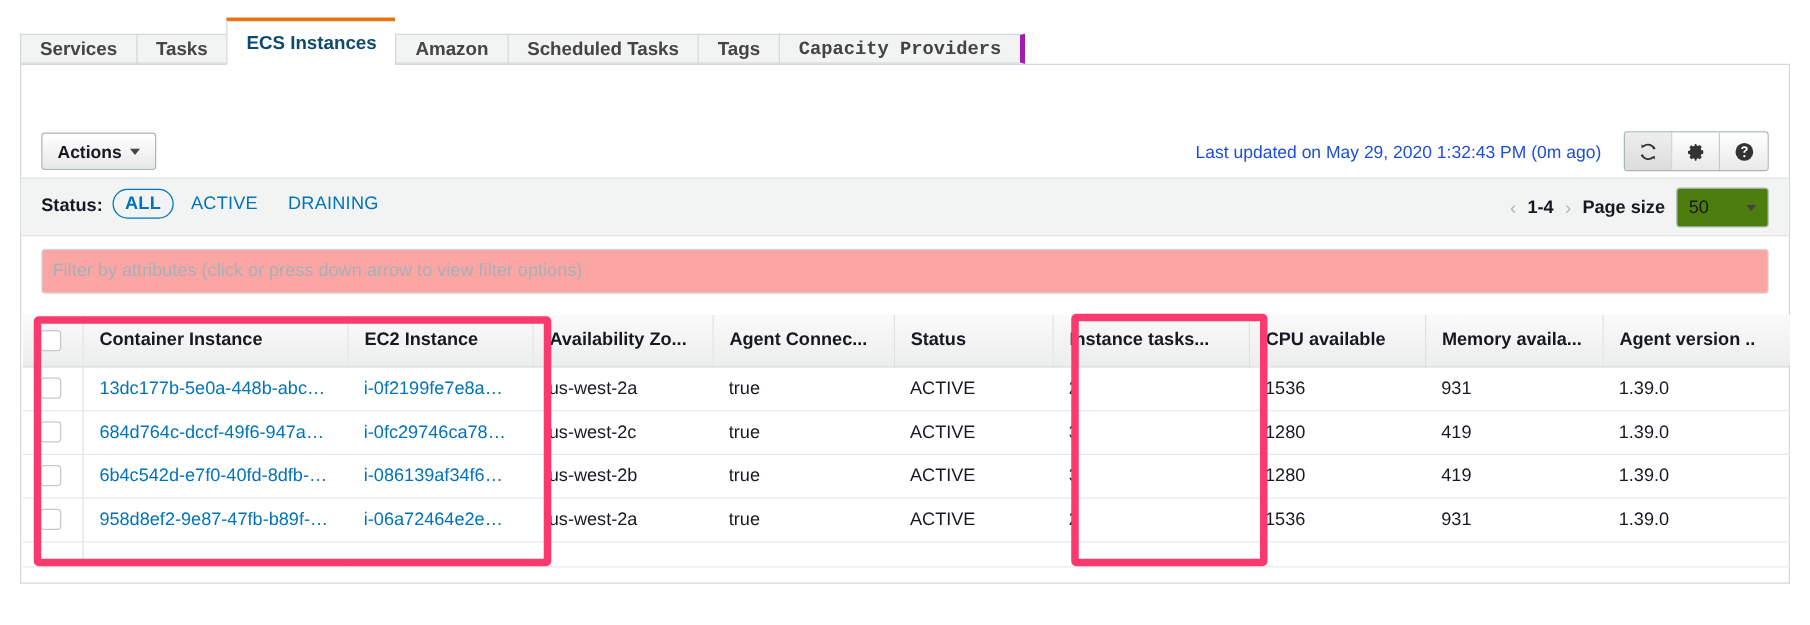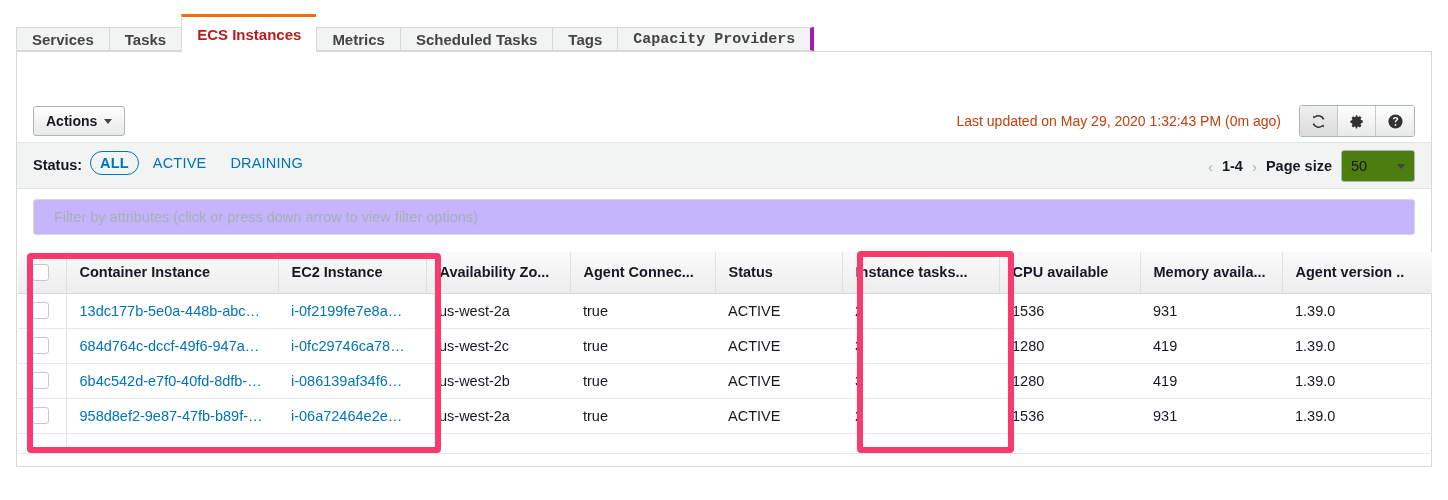--- a/index.html
+++ b/index.html
@@ -26,21 +26,21 @@
     background: #f2f3f3;
     border: 1px solid #d5d9d9;
     border-right: none;
     cursor: pointer;
     white-space: nowrap;
   }
   .tab:first-child { border-left: 1px solid #d5d9d9; }
   .tab:last-child { border-right: 4px solid #a21caf; font-family: Liberation Mono, monospace; }
   .tab.active {
     background: #ffffff;
-    color: #b91c1c;
+    color: #0c4a6e;
     border-top: 3px solid #ec7211;
     border-bottom: 1px solid #ffffff;
     margin-bottom: -1px;
     height: 38px;
   }
 
   
   .panel {
     position: absolute; left: 16px; top: 52px; width: 1416px; height: 415px;
     background: #ffffff;
@@ -69,21 +69,21 @@
   }
   .caret-down {
     width: 0; height: 0;
     border-left: 4px solid transparent;
     border-right: 4px solid transparent;
     border-top: 5px solid #444;
   }
 
   .updated {
     position: absolute; right: 150px; top: 13px;
-    font-size: 14px; color: #c2410c; white-space: nowrap;
+    font-size: 14px; color: #1d4ed8; white-space: nowrap;
   }
   .iconbtns {
     position: absolute; right: 16px; top: 5px;
     display: flex; height: 32px;
     border: 1px solid #aab7b8; border-radius: 3px; overflow: hidden;
   }
   .iconbtn {
     width: 38px; height: 30px;
     display: flex; align-items: center; justify-content: center;
     background: linear-gradient(to bottom, #ffffff, #e9e9e9);
@@ -132,22 +132,22 @@
   .pg-select-val { font-size: 14.5px; color: #16191f; }
 
   
   .filterwrap {
     position: absolute; left: 16px; top: 147px;
     width: 1382px; height: 36px;
   }
   .filterinput {
     width: 100%; height: 100%;
     border: 1px solid #d5d9d9; border-radius: 3px;
-    background: #c4b5fd;
-    padding: 0 20px;
+    background: #fca5a5;
+    padding: 0 8px;
     font-size: 14.5px; color: #16191f;
     font-family: "Liberation Sans", sans-serif;
     outline: none;
   }
   .filterinput::placeholder { color: #a9b0b3; }
 
   
   .tablewrap {
     position: absolute; left: 1px; top: 200px;
     width: 1414px; height: 210px; overflow: hidden;
@@ -207,21 +207,21 @@
       <div class="tab">
         <span>Services</span>
       </div>
       <div class="tab">
         <span>Tasks</span>
       </div>
       <div class="tab active">
         <span>ECS Instances</span>
       </div>
       <div class="tab">
-        <span>Metrics</span>
+        <span>Amazon</span>
       </div>
       <div class="tab">
         <span>Scheduled Tasks</span>
       </div>
       <div class="tab">
         <span>Tags</span>
       </div>
       <div class="tab">
         <span>Capacity Providers</span>
       </div>

